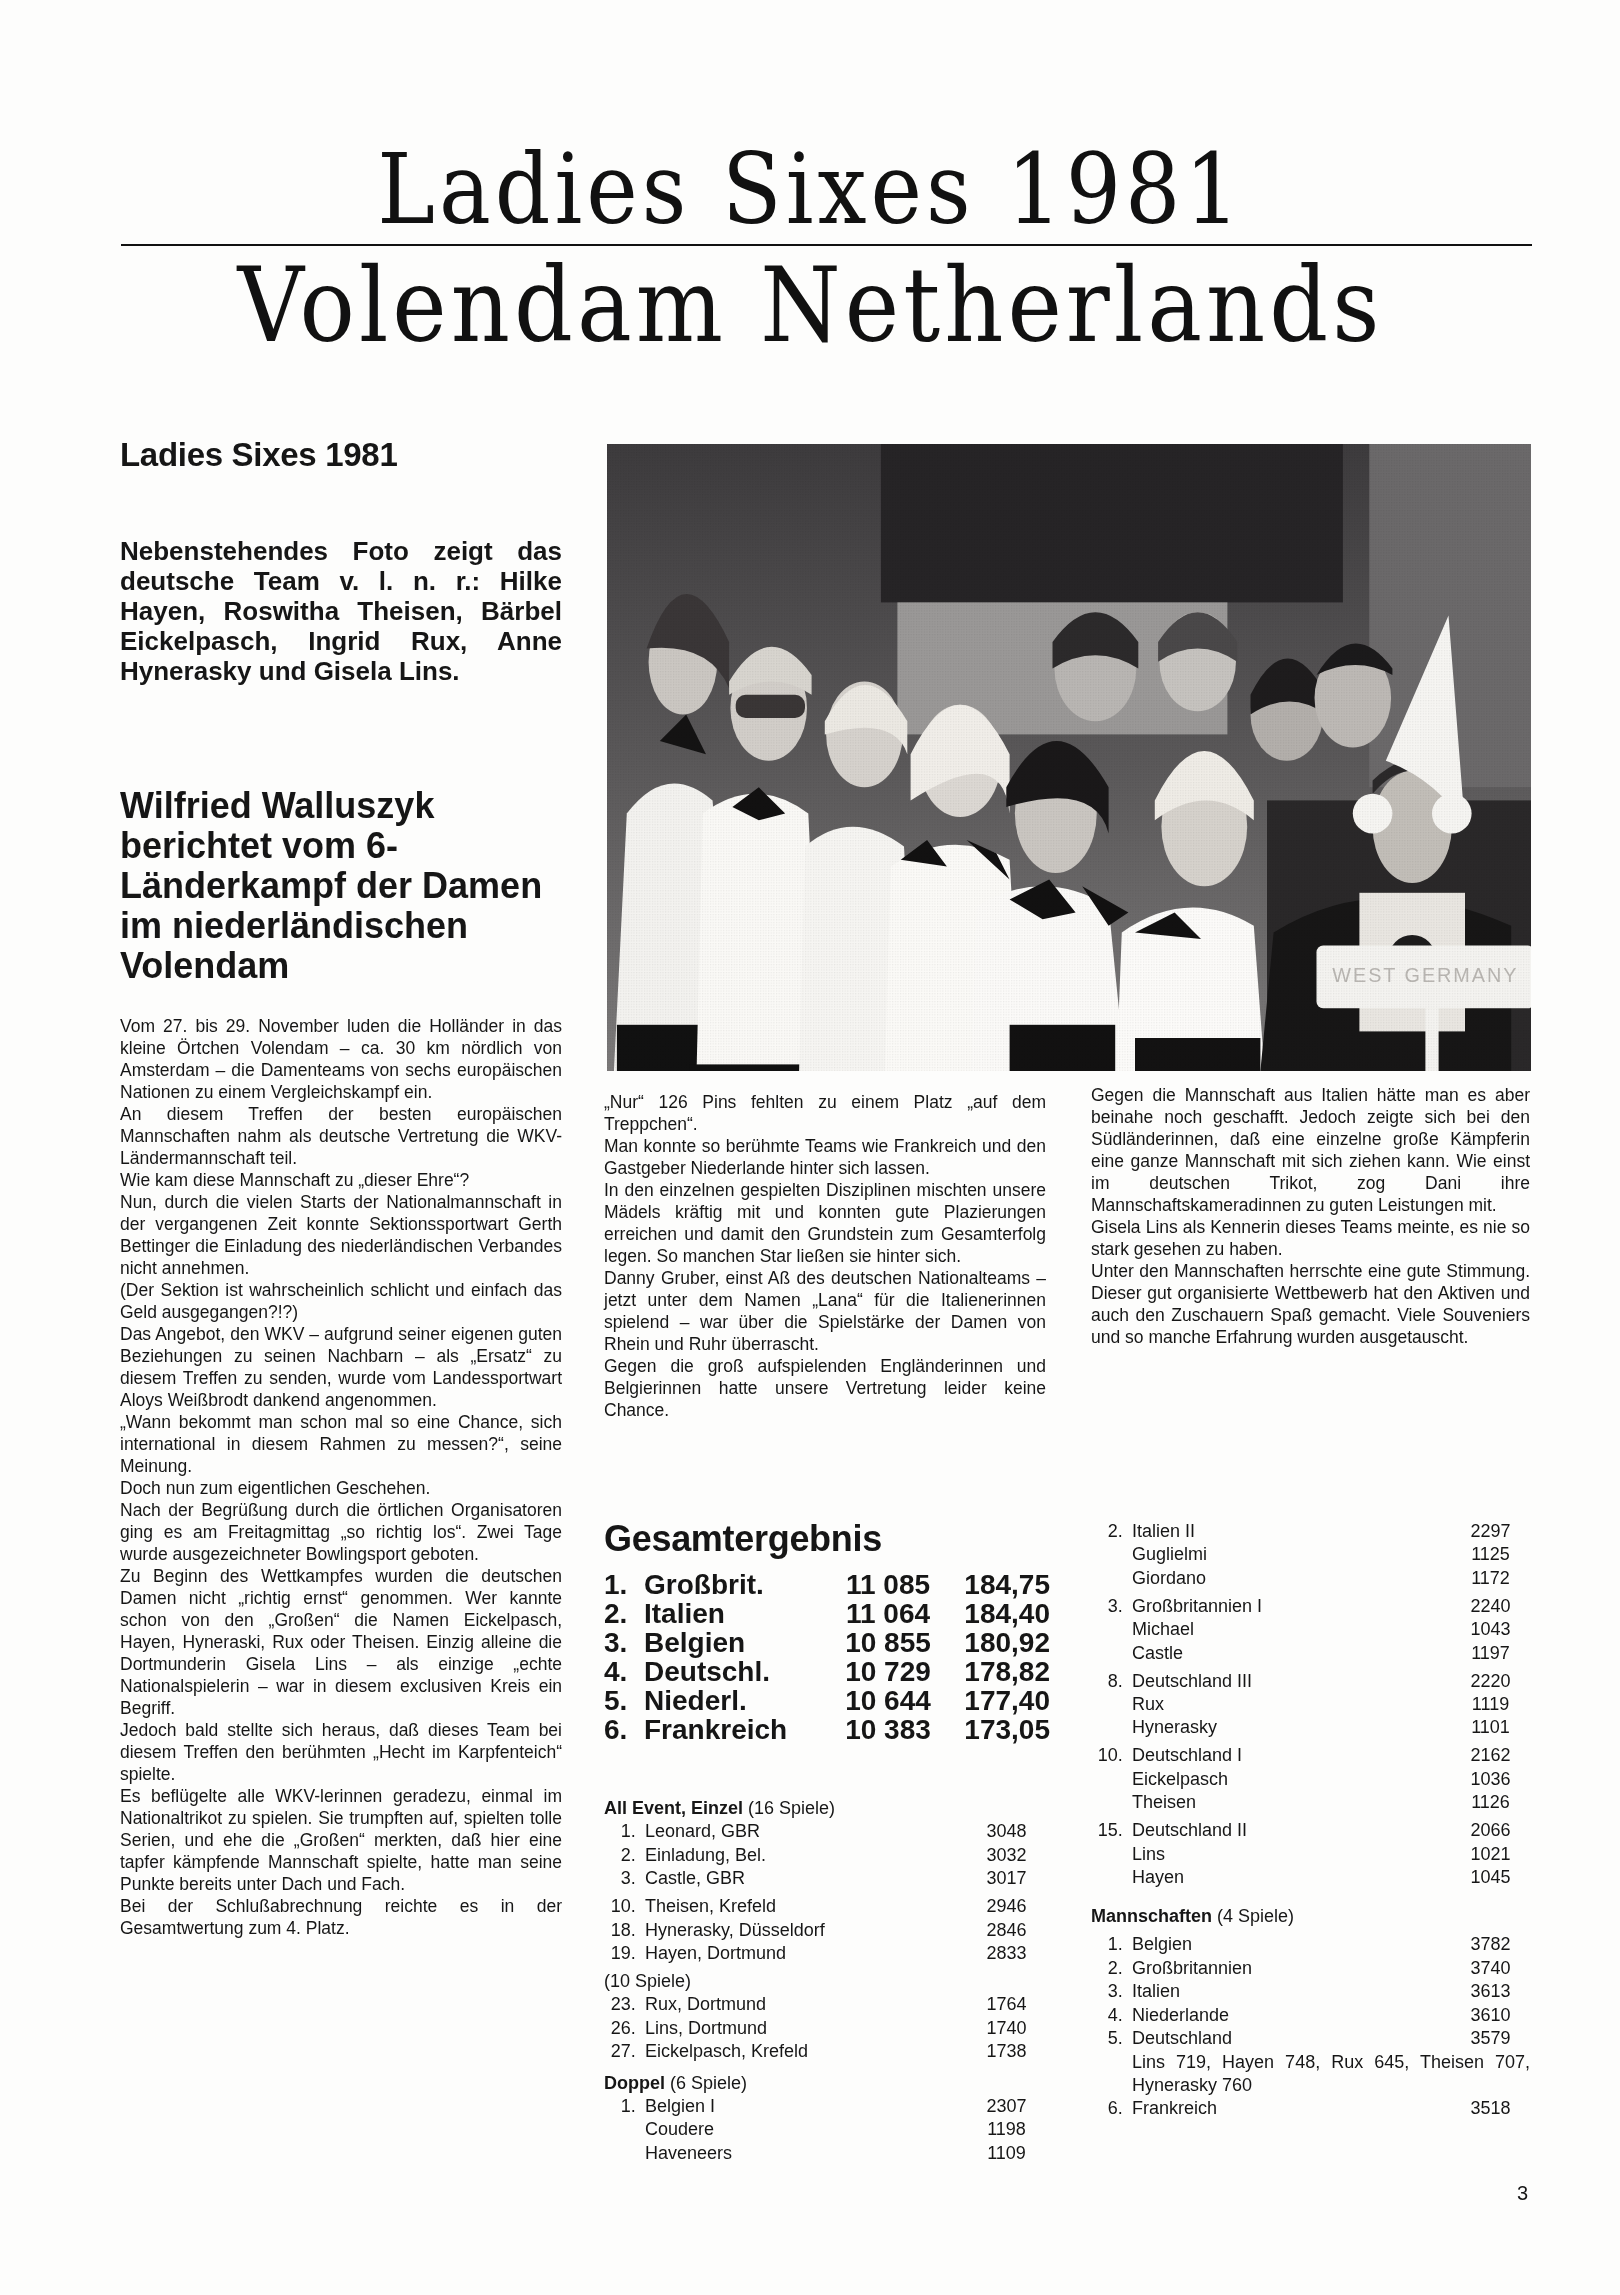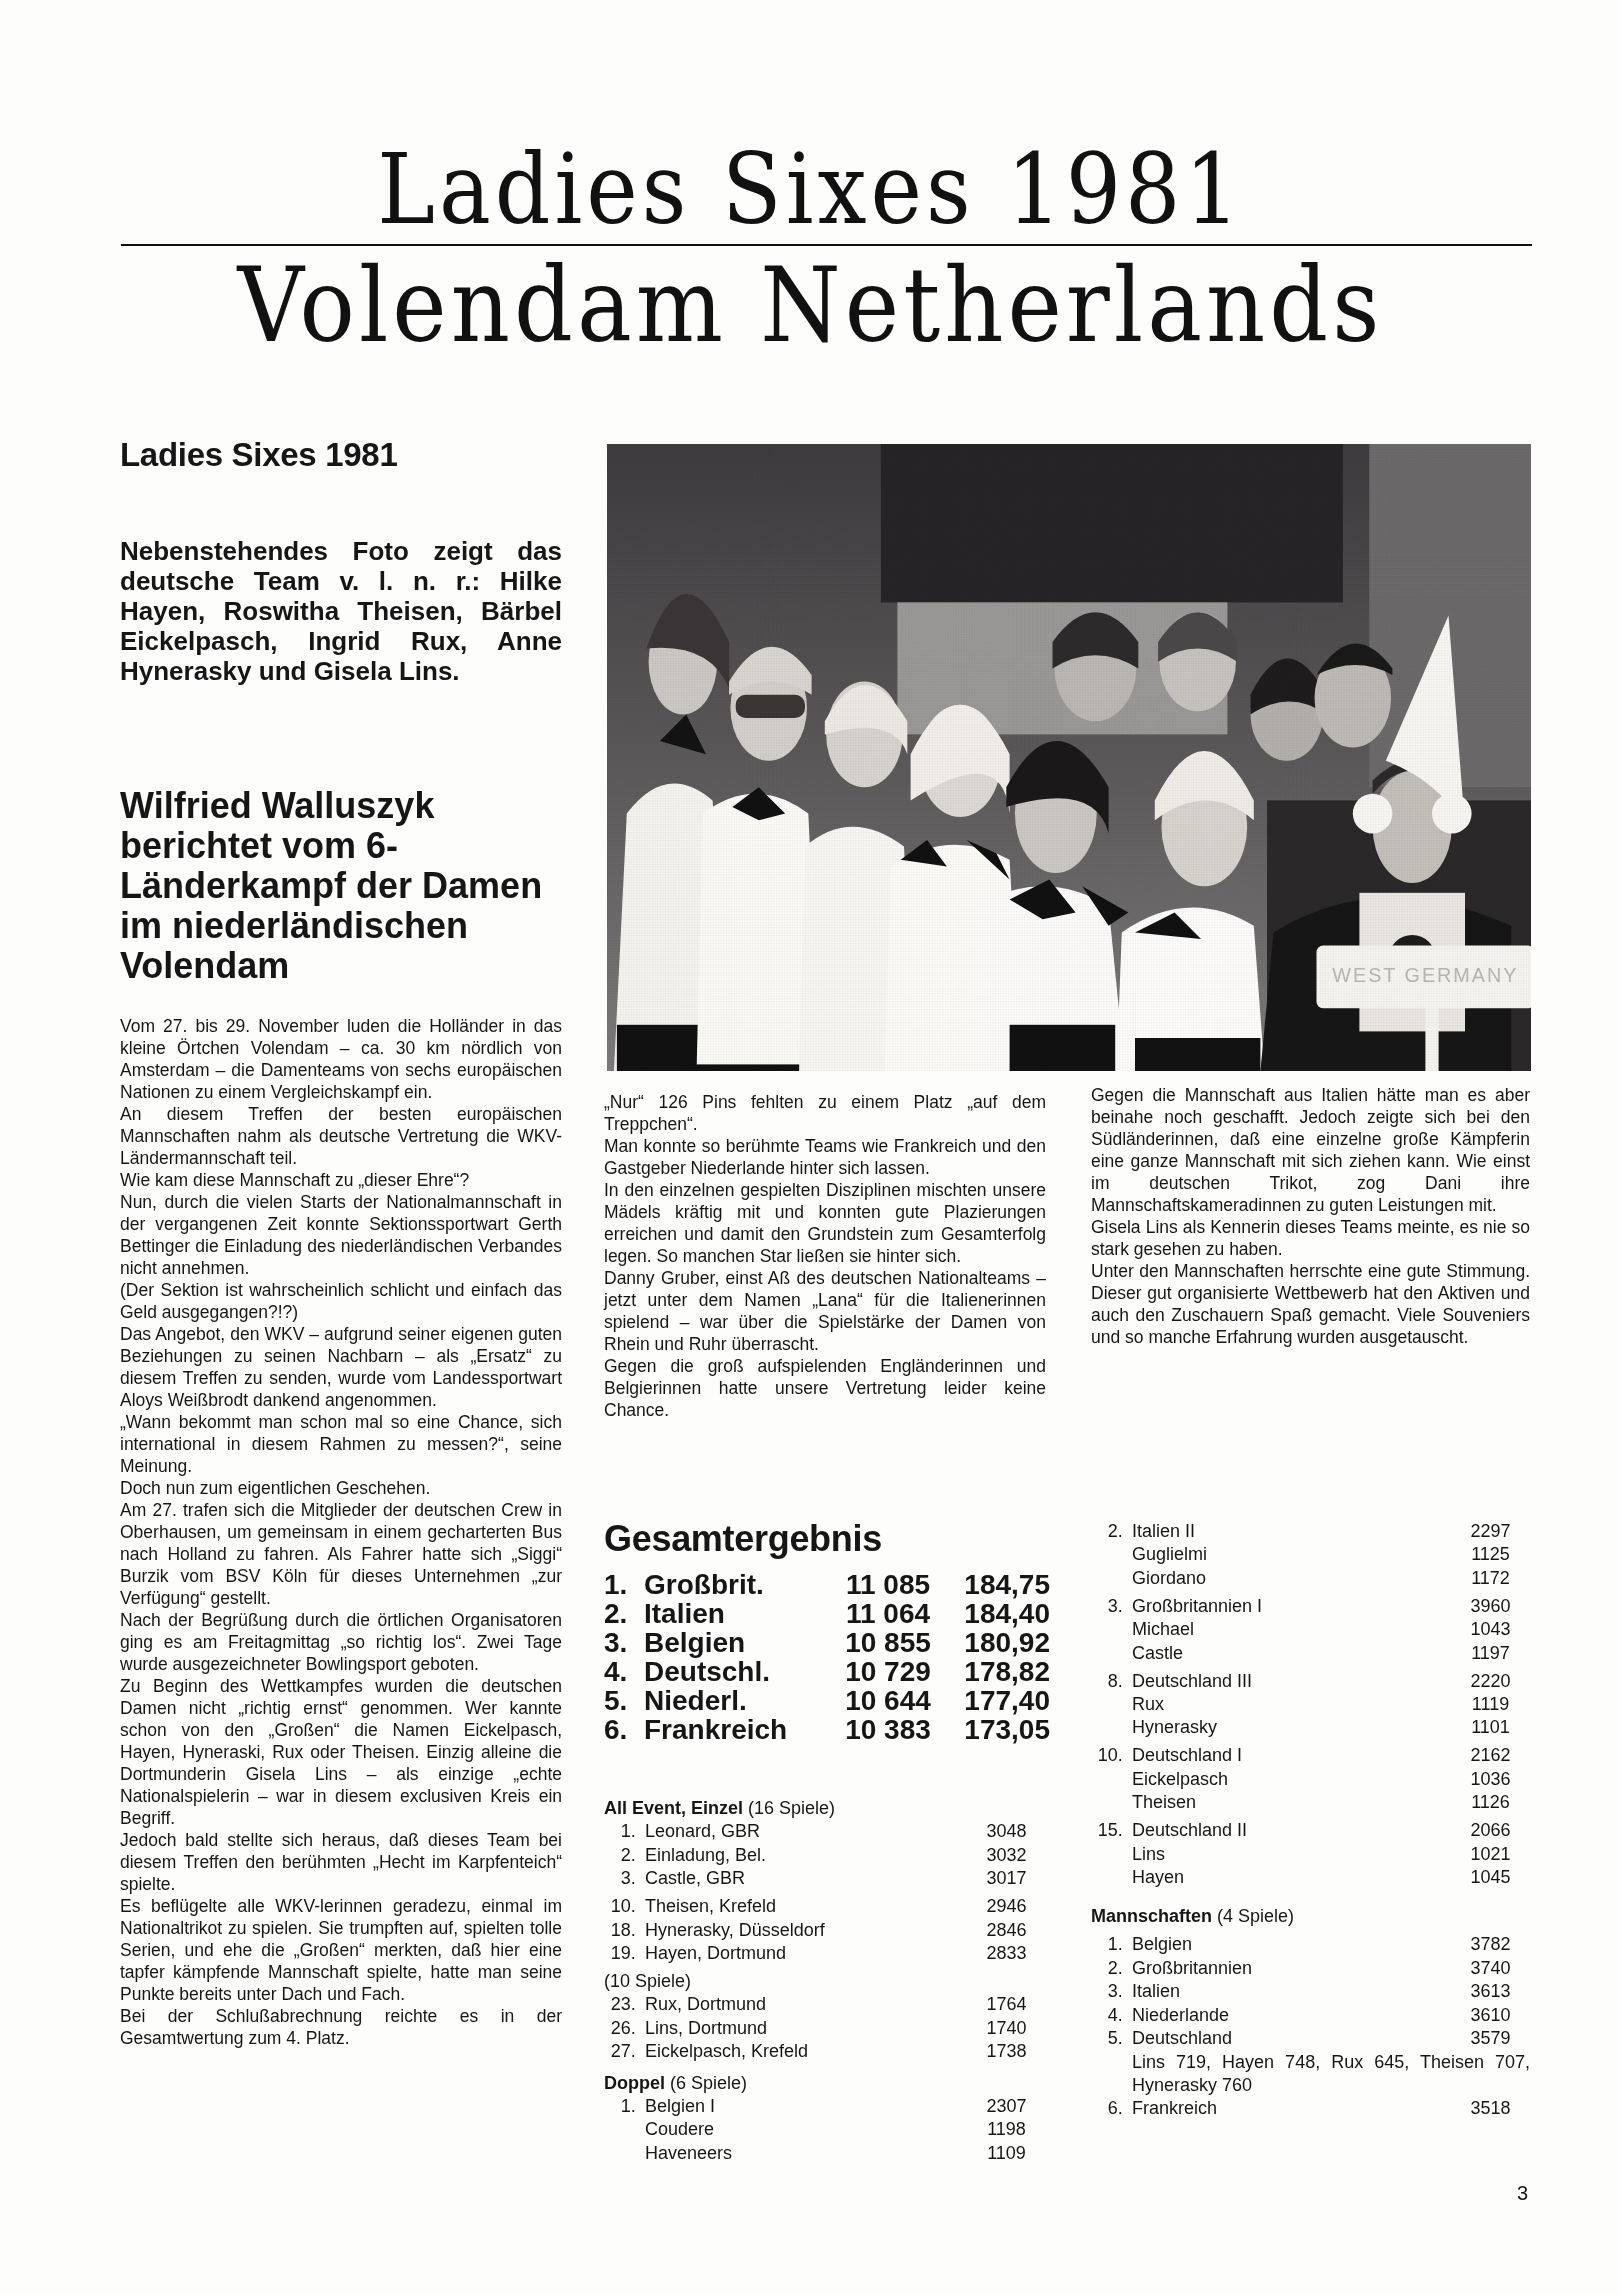--- a/index.html
+++ b/index.html
@@ -166,21 +166,20 @@
 
 <div id="col1" class="body-col">
   <p>Vom 27. bis 29. November luden die Holländer in das kleine Örtchen Volendam – ca. 30 km nördlich von Amsterdam – die Damenteams von sechs europäischen Nationen zu einem Vergleichskampf ein.</p>
   <p>An diesem Treffen der besten europäischen Mannschaften nahm als deutsche Vertretung die WKV-Ländermannschaft teil.</p>
   <p>Wie kam diese Mannschaft zu „dieser Ehre“?</p>
   <p>Nun, durch die vielen Starts der Nationalmannschaft in der vergangenen Zeit konnte Sektionssportwart Gerth Bettinger die Einladung des niederländischen Verbandes nicht annehmen.</p>
   <p>(Der Sektion ist wahrscheinlich schlicht und einfach das Geld ausgegangen?!?)</p>
   <p>Das Angebot, den WKV – aufgrund seiner eigenen guten Beziehungen zu seinen Nachbarn – als „Ersatz“ zu diesem Treffen zu senden, wurde vom Landessportwart Aloys Weißbrodt dankend angenommen.</p>
   <p>„Wann bekommt man schon mal so eine Chance, sich international in diesem Rahmen zu messen?“, seine Meinung.</p>
   <p>Doch nun zum eigentlichen Geschehen.</p>
-  <p>Am 27. trafen sich die Mitglieder der deutschen Crew in Oberhausen, um gemeinsam in einem gecharterten Bus nach Holland zu fahren. Als Fahrer hatte sich „Siggi“ Burzik vom BSV Köln für dieses Unternehmen „zur Verfügung“ gestellt.</p>
   <p>Nach der Begrüßung durch die örtlichen Organisatoren ging es am Freitagmittag „so richtig los“. Zwei Tage wurde ausgezeichneter Bowlingsport geboten.</p>
   <p>Zu Beginn des Wettkampfes wurden die deutschen Damen nicht „richtig ernst“ genommen. Wer kannte schon von den „Großen“ die Namen Eickelpasch, Hayen, Hyneraski, Rux oder Theisen. Einzig alleine die Dortmunderin Gisela Lins – als einzige „echte Nationalspielerin – war in diesem exclusiven Kreis ein Begriff.</p>
   <p>Jedoch bald stellte sich heraus, daß dieses Team bei diesem Treffen den berühmten „Hecht im Karpfenteich“ spielte.</p>
   <p>Es beflügelte alle WKV-lerinnen geradezu, einmal im Nationaltrikot zu spielen. Sie trumpften auf, spielten tolle Serien, und ehe die „Großen“ merkten, daß hier eine tapfer kämpfende Mannschaft spielte, hatte man seine Punkte bereits unter Dach und Fach.</p>
   <p>Bei der Schlußabrechnung reichte es in der Gesamtwertung zum 4. Platz.</p>
 </div>
 
 <div id="col2" class="body-col">
   <p>„Nur“ 126 Pins fehlten zu einem Platz „auf dem Treppchen“.</p>
   <p>Man konnte so berühmte Teams wie Frankreich und den Gastgeber Niederlande hinter sich lassen.</p>
@@ -323,21 +322,21 @@
     </div>
   <div class="res-row sub">
       <span class="rk"></span>
       <span class="nm">Giordano</span>
       <span class="sc">1172</span>
     </div>
   <div class="group-gap"></div>
   <div class="res-row">
       <span class="rk">3.</span>
       <span class="nm">Großbritannien I</span>
-      <span class="sc">3960</span>
+      <span class="sc">2240</span>
     </div>
   <div class="res-row sub">
       <span class="rk"></span>
       <span class="nm">Michael</span>
       <span class="sc">1043</span>
     </div>
   <div class="res-row sub">
       <span class="rk"></span>
       <span class="nm">Castle</span>
       <span class="sc">1197</span>

